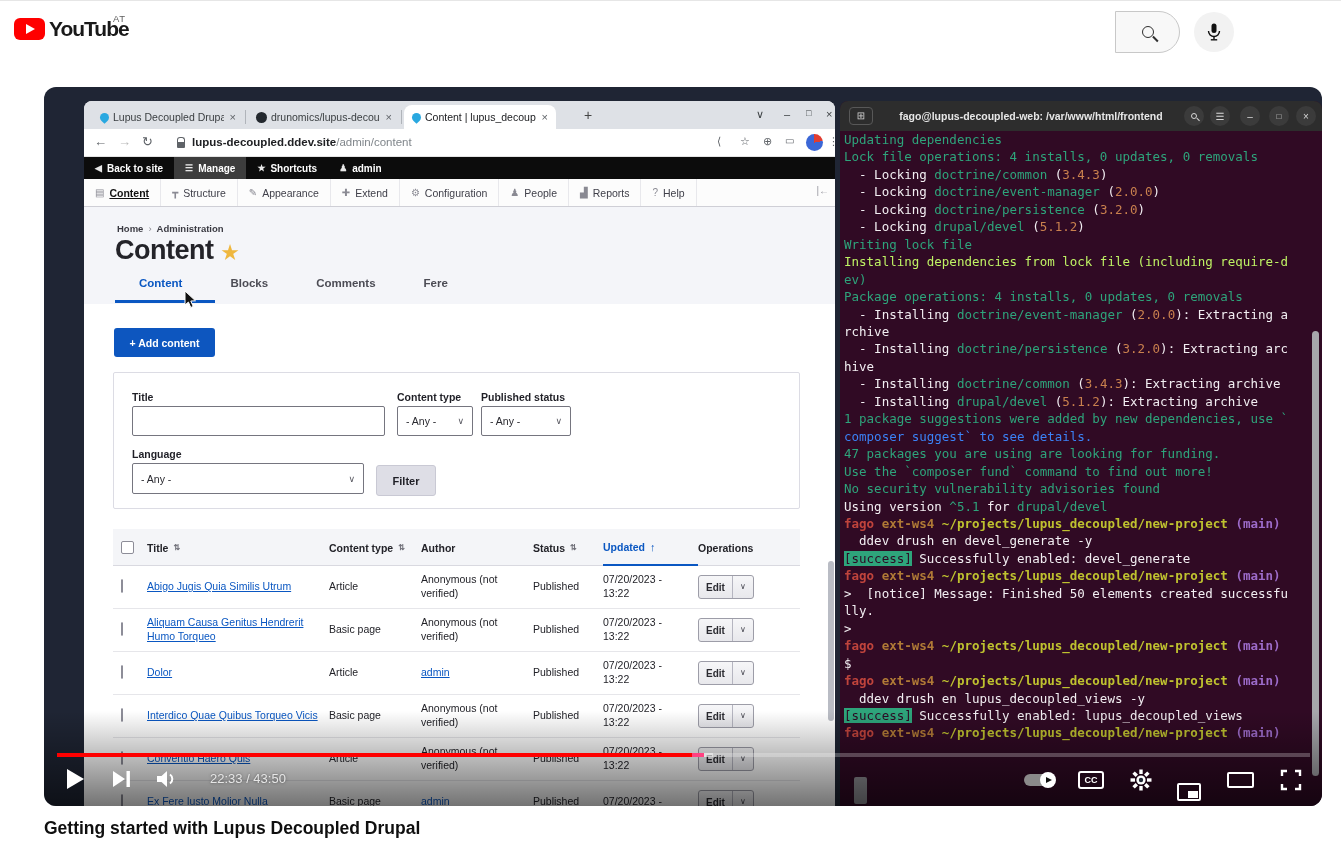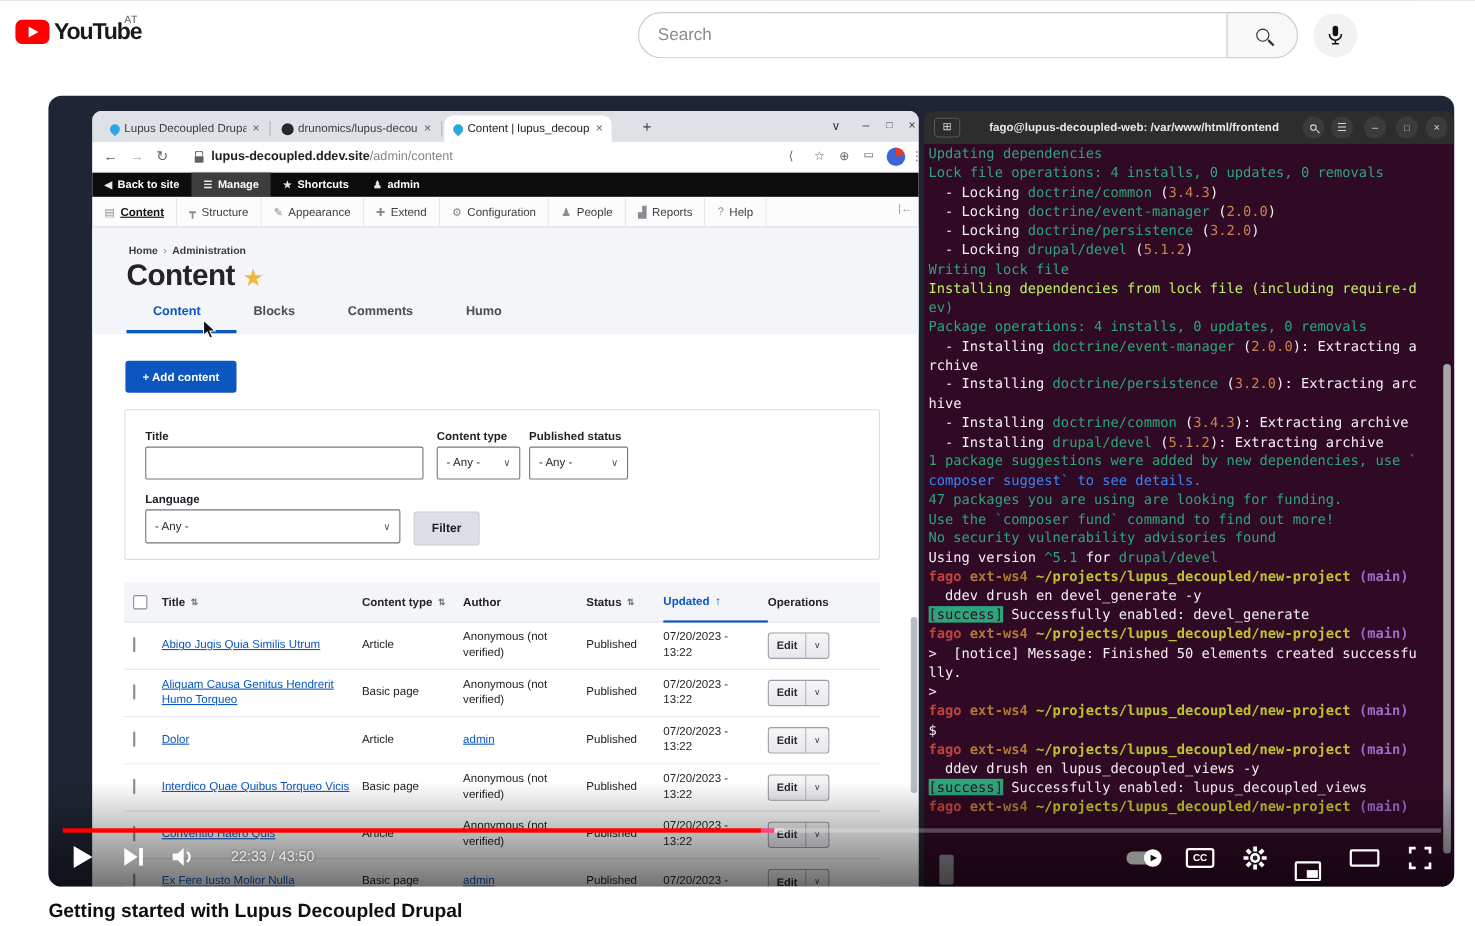--- a/index.html
+++ b/index.html
@@ -136,23 +136,20 @@
 <body>
 
 <div id="stage">
 
   <div id="masthead">
     <div id="logo">
       <div id="logo-mark"></div>
       <div id="logo-text">YouTube</div>
     </div>
     <div id="country">AT</div>
-    <div id="searchbox">
-      <input type="text" placeholder="Search" style="">
-    </div>
     <div id="search-btn">
         <span class="mag"></span>
       </div>
     <div id="mic-btn">
       <svg width="16" height="18" viewBox="0 0 16 18">
         <rect x="5.5" y="0.5" width="5" height="9.5" rx="2.5" fill="#111"></rect>
         <path d="M2.5 8 a5.5 5.5 0 0 0 11 0" fill="none" stroke="#111" stroke-width="1.4"></path>
         <line x1="8" y1="13.8" x2="8" y2="16.5" stroke="#111" stroke-width="1.4"></line>
         <line x1="4.8" y1="16.8" x2="11.2" y2="16.8" stroke="#111" stroke-width="1.4"></line>
       </svg>
@@ -258,21 +255,21 @@
       <div id="content">
         <div id="hero"></div>
         <div id="crumb">
           <span>Home</span><span class="sep">›</span><span>Administration</span>
         </div>
         <div id="ptitle"><span>Content</span><span class="star">★</span></div>
         <div id="ptabs">
             <div class="ptab active">Content</div>
             <div class="ptab">Blocks</div>
             <div class="ptab">Comments</div>
-            <div class="ptab">Humo</div>
+            <div class="ptab">Fere</div>
           </div>
         <div id="ptab-underline"></div>
         <button id="addbtn">+ Add content</button>
 
         <div id="filtercard">
           <span class="flabel" style="left:18px; top:18px;">Title</span>
           <input class="finput" style="left: 18px; top: 33px; width: 253px; height: 30px;" value="">
           <span class="flabel" style="left:283px; top:18px;">Content type</span>
           <div class="fsel" style="left:283px; top:33px; width:76px; height:30px;">
               <span>- Any -</span>

